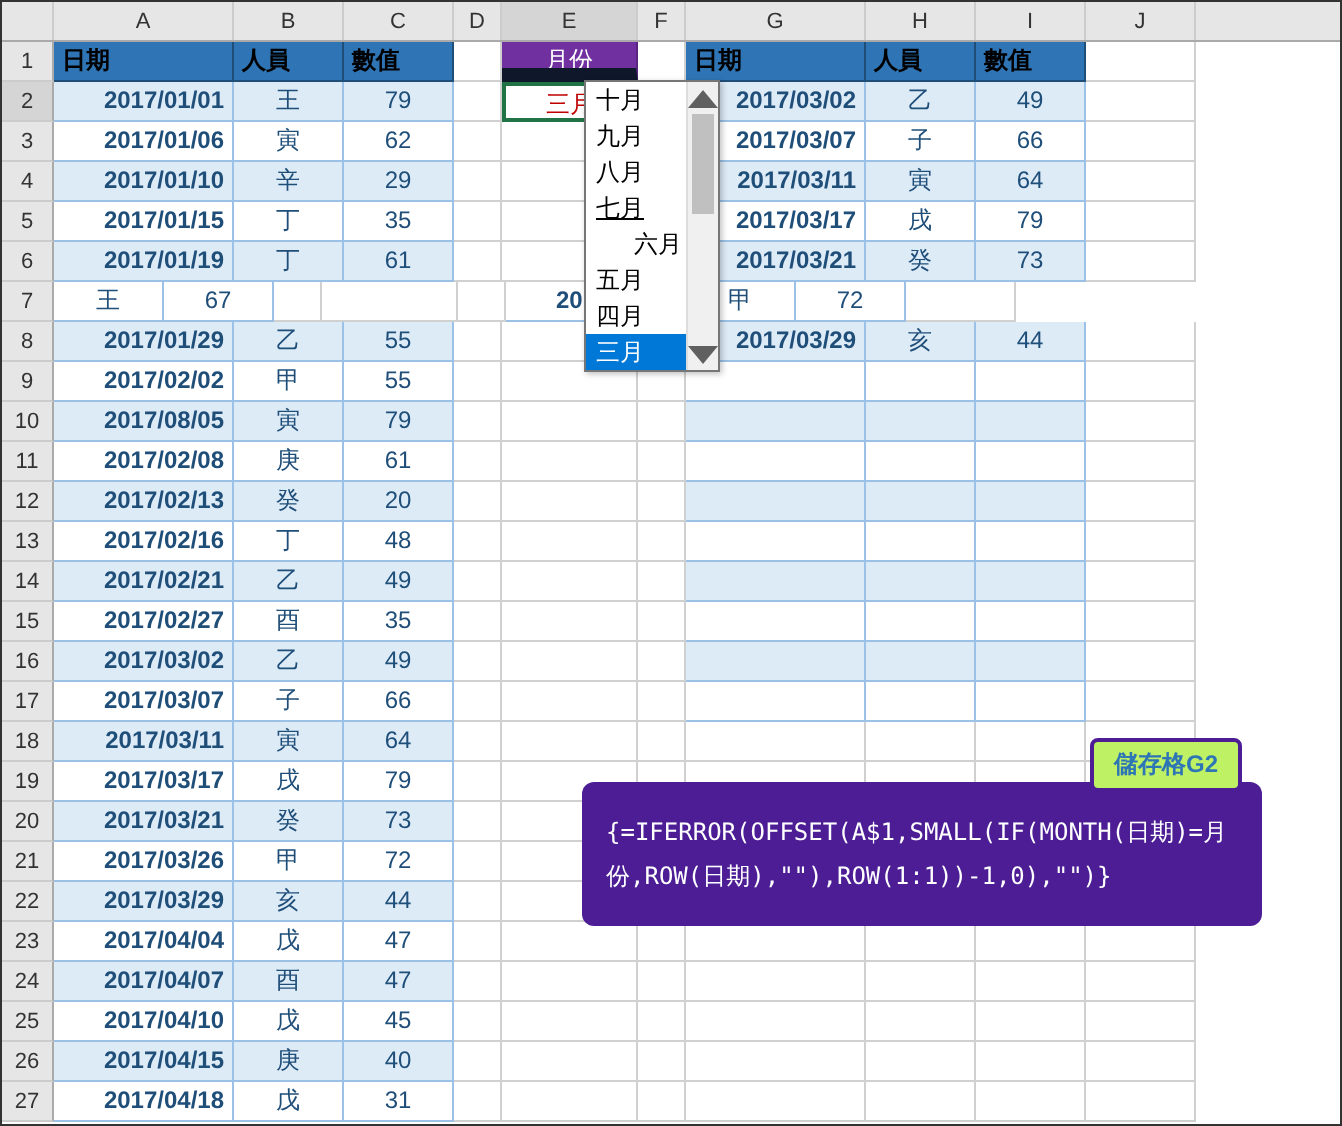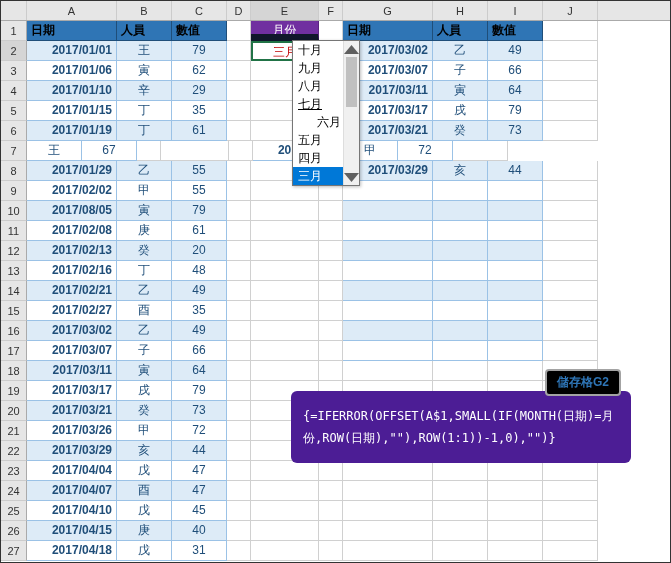--- a/index.html
+++ b/index.html
@@ -26,21 +26,21 @@
   .dropdown-cell { background: #fff; color: #c00000; text-align: center; border: 2px solid #217346; position: relative; }
   .dd-btn { position: absolute; right: -18px; top: -1px; width: 17px; height: 20px; background: #e7e7e7; border: 1px solid #999; display: flex; align-items: center; justify-content: center; cursor: pointer; }
   .dd-list { position: absolute; top: 39px; left: 0px; width: 68px; background: #fff; border: 1px solid #767676; box-shadow: 1px 1px 3px rgba(0,0,0,.25); z-index: 5; }
   .dd-item { padding: 1px 5px; font-size: 12px; cursor: pointer; line-height: 16px; }
   .dd-item.sel { background: #0078d7; color: #fff; }
   .dd-scroll { position: absolute; right: 0; top: 0; bottom: 0; width: 16px; background: #f0f0f0; border-left: 1px solid #ddd; }
   .dd-scroll .arrow { height: 16px; display: flex; align-items: center; justify-content: center; }
   .dd-scroll .track { position: absolute; top: 16px; bottom: 16px; left: 0; right: 0; }
   .dd-scroll .thumb { position: absolute; left: 2px; right: 2px; top: 0; height: 50px; background: #c0c0c0; }
   .callout { position: absolute; top: 390px; left: 290px; width: 340px; z-index: 10; }
-  .callout-tag { position: absolute; top: -22px; right: 10px; background: #000000; border: 2px solid #a3a3a3; border-radius: 4px; padding: 3px 10px; color: #2e75b6; font-size: 12px; font-weight: bold; }
+  .callout-tag { position: absolute; top: -22px; right: 10px; background: #bef264; border: 2px solid #4c1d95; border-radius: 4px; padding: 3px 10px; color: #2e75b6; font-size: 12px; font-weight: bold; }
   .callout-body { background: #4c1d95; color: #fff; border-radius: 6px; padding: 14px 12px; font-size: 12px; line-height: 22px; font-family: Consolas, monospace; }
   .col-h.sel { background: #d5d5d5; }
 </style>
 </head>
 <body>
 
 <div class="sheet">
 
   <div class="col-headers">
     <div class="col-h rh"></div>

